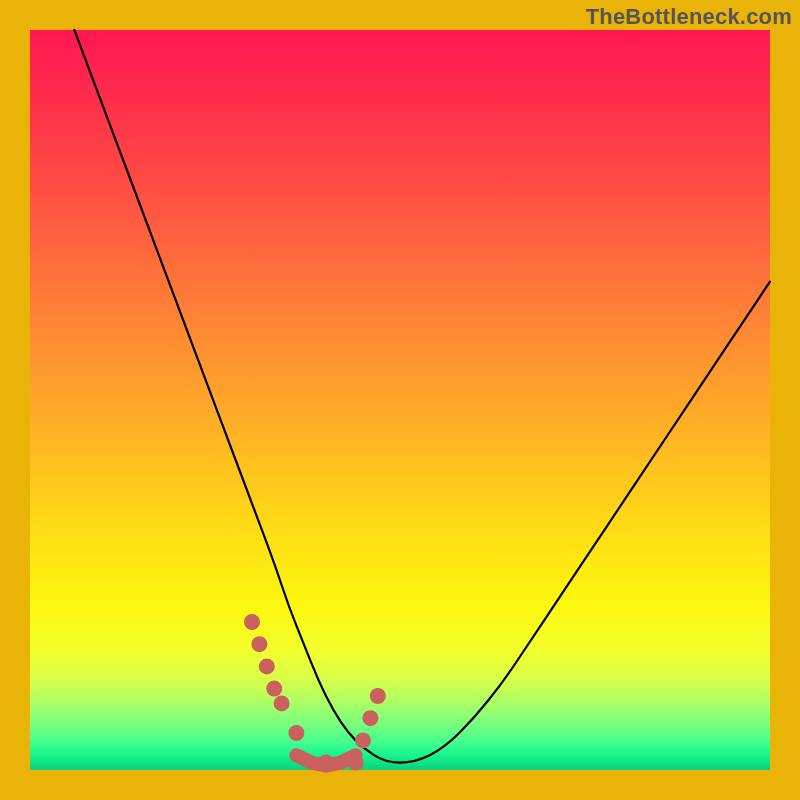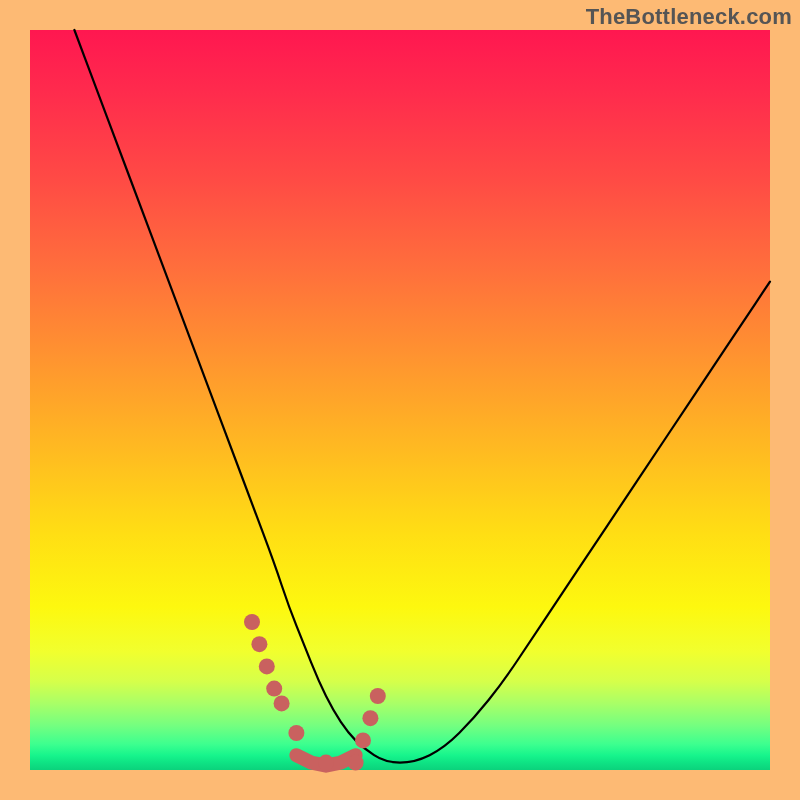--- a/index.html
+++ b/index.html
@@ -8,21 +8,21 @@
     width: 800px;
     height: 800px;
     background: #000;
     overflow: hidden;
     font-family: Arial, Helvetica, sans-serif;
   }
   .frame {
     position: relative;
     width: 800px;
     height: 800px;
-    background: #fdba74;
+    background: #eab308;
   }
   .watermark {
     position: absolute;
     top: 4px;
     right: 8px;
     color: #555;
     font-size: 22px;
     font-weight: 600;
     letter-spacing: 0.2px;
     z-index: 5;

